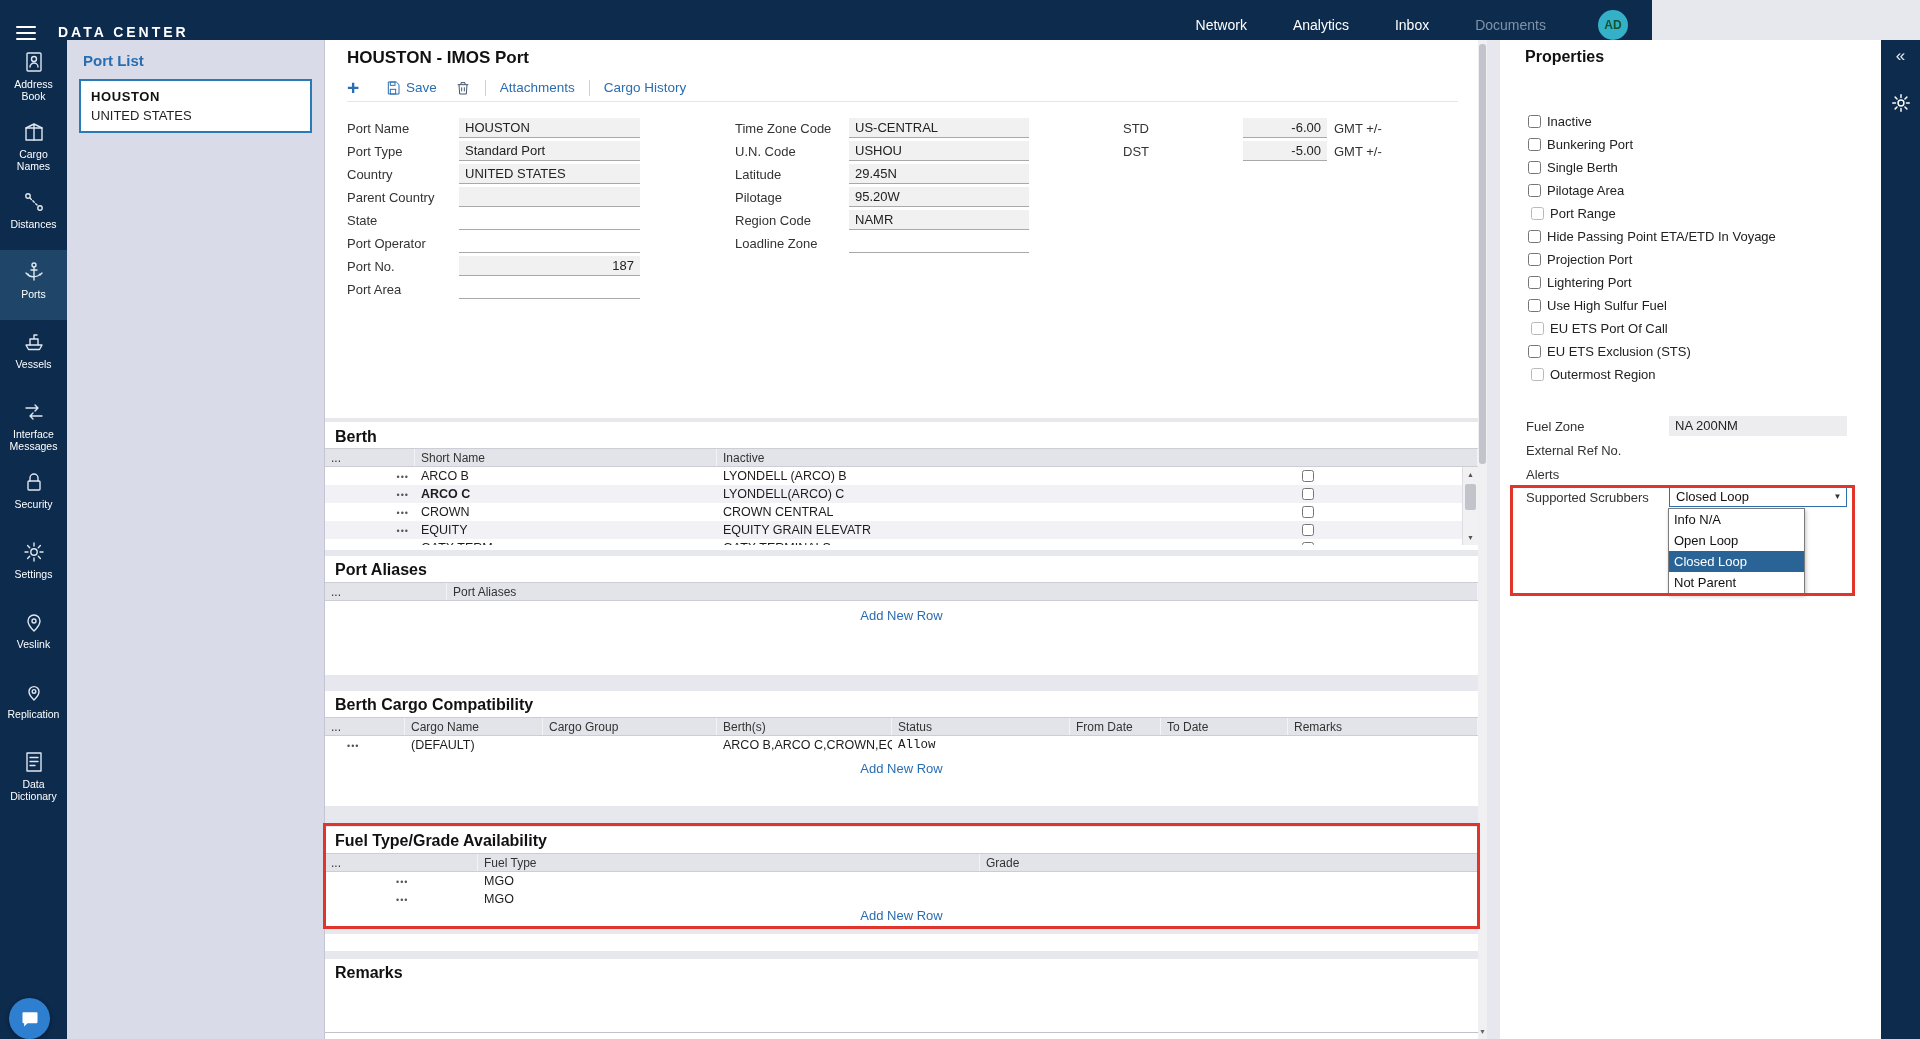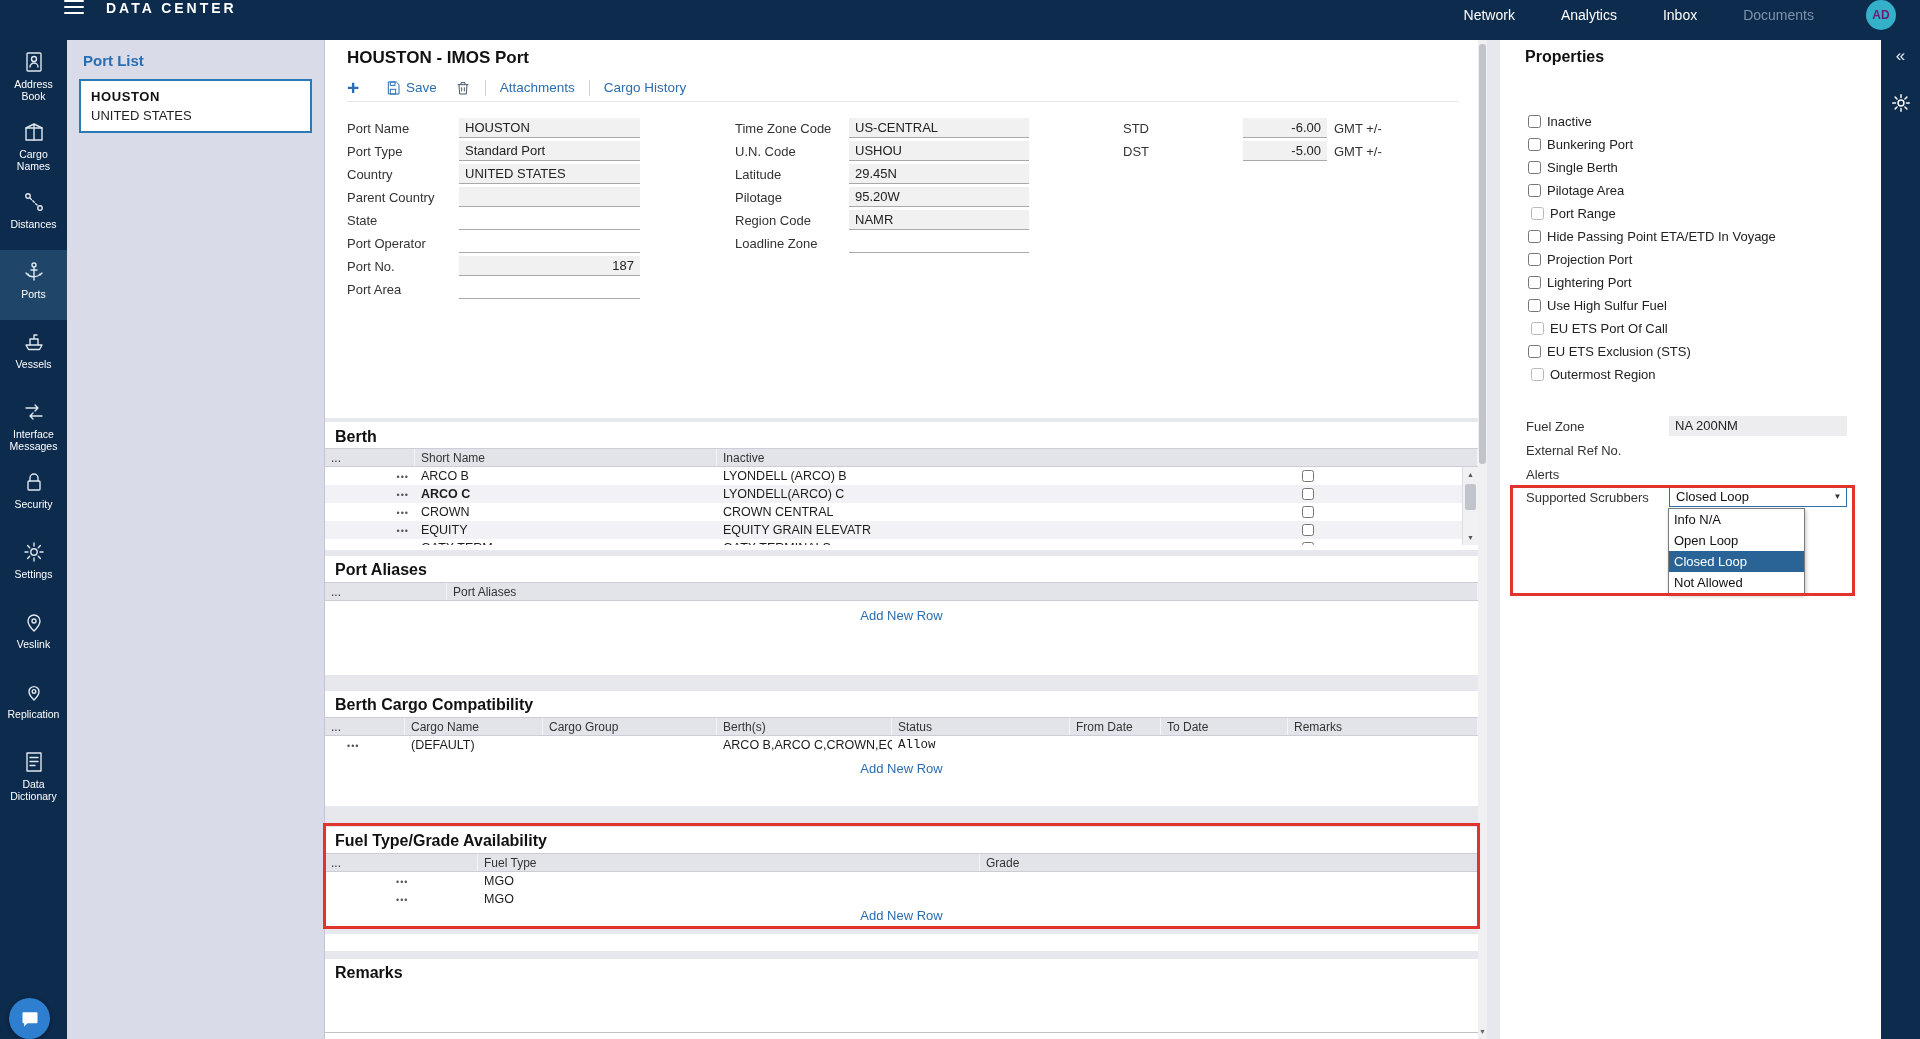--- a/index.html
+++ b/index.html
@@ -4,28 +4,28 @@
 <style>
   * { margin:0; padding:0; box-sizing:border-box; }
   html,body { width:1920px; height:1039px; }
   body {
     position:relative; overflow:hidden;
     background:#e7e8ee;
     font-family:"Liberation Sans", sans-serif;
     color:#222;
   }
   
-  .topbar { position:absolute; left:0; top:0; width:1920px; height:40px; background:#0d2b4d; display:flex; align-items:flex-start; z-index:20;padding-left:48px; }
+  .topbar { position:absolute; left:0; top:0; width:1652px; height:40px; background:#0d2b4d; display:flex; align-items:flex-end; z-index:20; }
   .burger { width:20px; height:14px; margin-left:16px; display:flex; flex-direction:column; justify-content:space-between; cursor:pointer; }
   .burger span { display:block; height:2px; background:#fff; border-radius:1px; }
   .topbar-title { color:#fff; font-size:14px; font-weight:bold; letter-spacing:3px; margin-left:22px; }
   .topnav { margin-left:auto; display:flex; align-items:center; gap:46px; padding-right:24px; }
   .topnav-item { color:#ffffff; font-size:14px; cursor:pointer; }
   .topnav-item.disabled { color:#7f93ab; }
-  .avatar { width:30px; height:30px; border-radius:50%; background:#35b0c9; color:#701a75; font-size:12px; font-weight:bold; display:flex; align-items:center; justify-content:center; margin-left:6px; }
+  .avatar { width:30px; height:30px; border-radius:50%; background:#35b0c9; color:#14532d; font-size:12px; font-weight:bold; display:flex; align-items:center; justify-content:center; margin-left:6px; }
   
   .sidebar { position:absolute; left:0; top:40px; width:67px; height:999px; background:#0d2b4d; z-index:10; }
   .side-item { width:67px; padding:10px 2px 8px 2px; display:flex; flex-direction:column; align-items:center; cursor:pointer; min-height:70px; }
   .side-item.active { background:#1f4568; }
   .side-icon { width:24px; height:24px; color:#dfe7f0; }
   .side-icon svg { width:24px; height:24px; stroke:currentColor; fill:none; stroke-width:1.4; stroke-linecap:round; stroke-linejoin:round; }
   .side-label { margin-top:4px; font-size:10.5px; line-height:1.15; color:#ffffff; text-align:center; }
   .chat-fab { position:absolute; left:9px; top:958px; width:41px; height:41px; border-radius:50%; background:#2e7fd0; display:flex; align-items:center; justify-content:center; cursor:pointer; box-shadow:0 1px 4px rgba(0,0,0,.4); }
   .chat-fab svg { width:20px; height:20px; fill:#fff; }
   
@@ -482,21 +482,21 @@
 
   <div class="prop-label" style="top:450px;">Supported Scrubbers</div>
   <div class="select" style="top:446px;">
     <span class="sel-text">Closed Loop</span>
     <span class="sel-arrow">▼</span>
   </div>
   <div class="droplist" style="top:468px;">
     <div class="opt">Info N/A</div>
     <div class="opt">Open Loop</div>
     <div class="opt selected">Closed Loop</div>
-    <div class="opt">Not Allowed</div>
+    <div class="opt">Not Parent</div>
   </div>
 </div>
 
 <div class="rightstrip">
   <div class="collapse-btn">«</div>
   <div class="strip-gear">
     <svg viewBox="0 0 24 24">
         <circle cx="12" cy="12" r="3.2"></circle>
         <path d="M12 3v3M12 18v3M3 12h3M18 12h3M5.6 5.6l2.1 2.1M16.3 16.3l2.1 2.1M18.4 5.6l-2.1 2.1M7.7 16.3l-2.1 2.1"></path>
       </svg>

